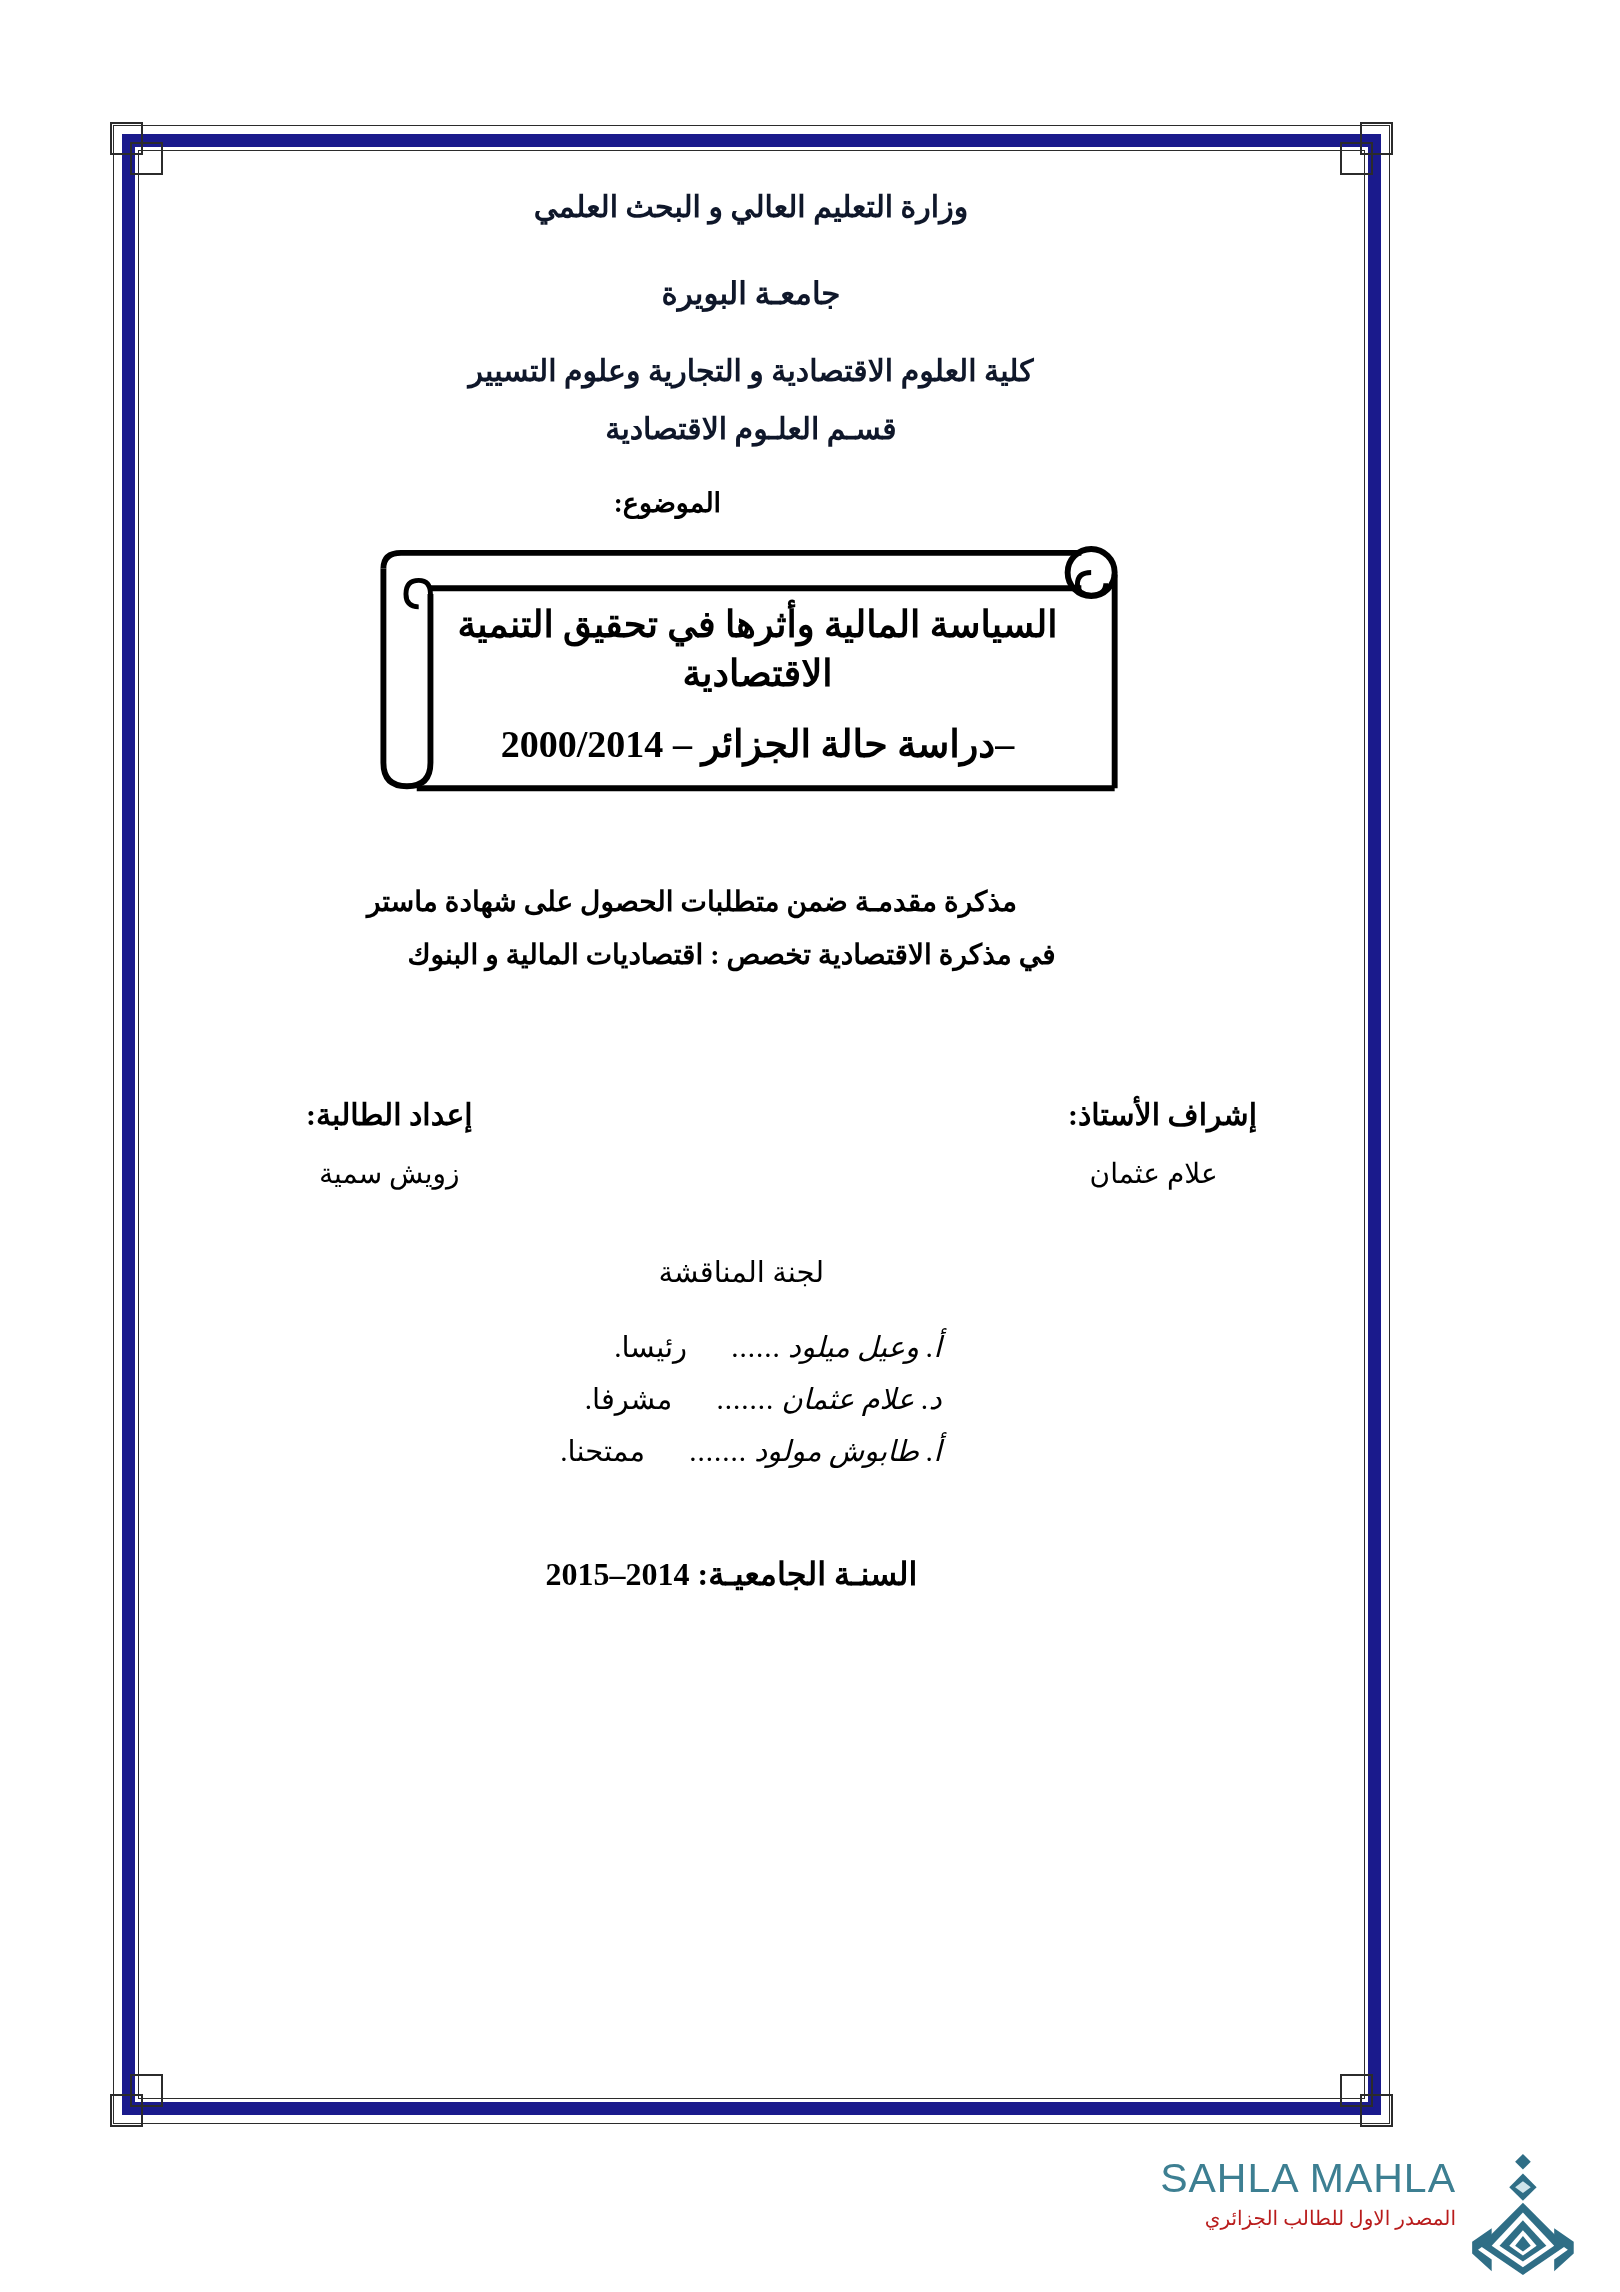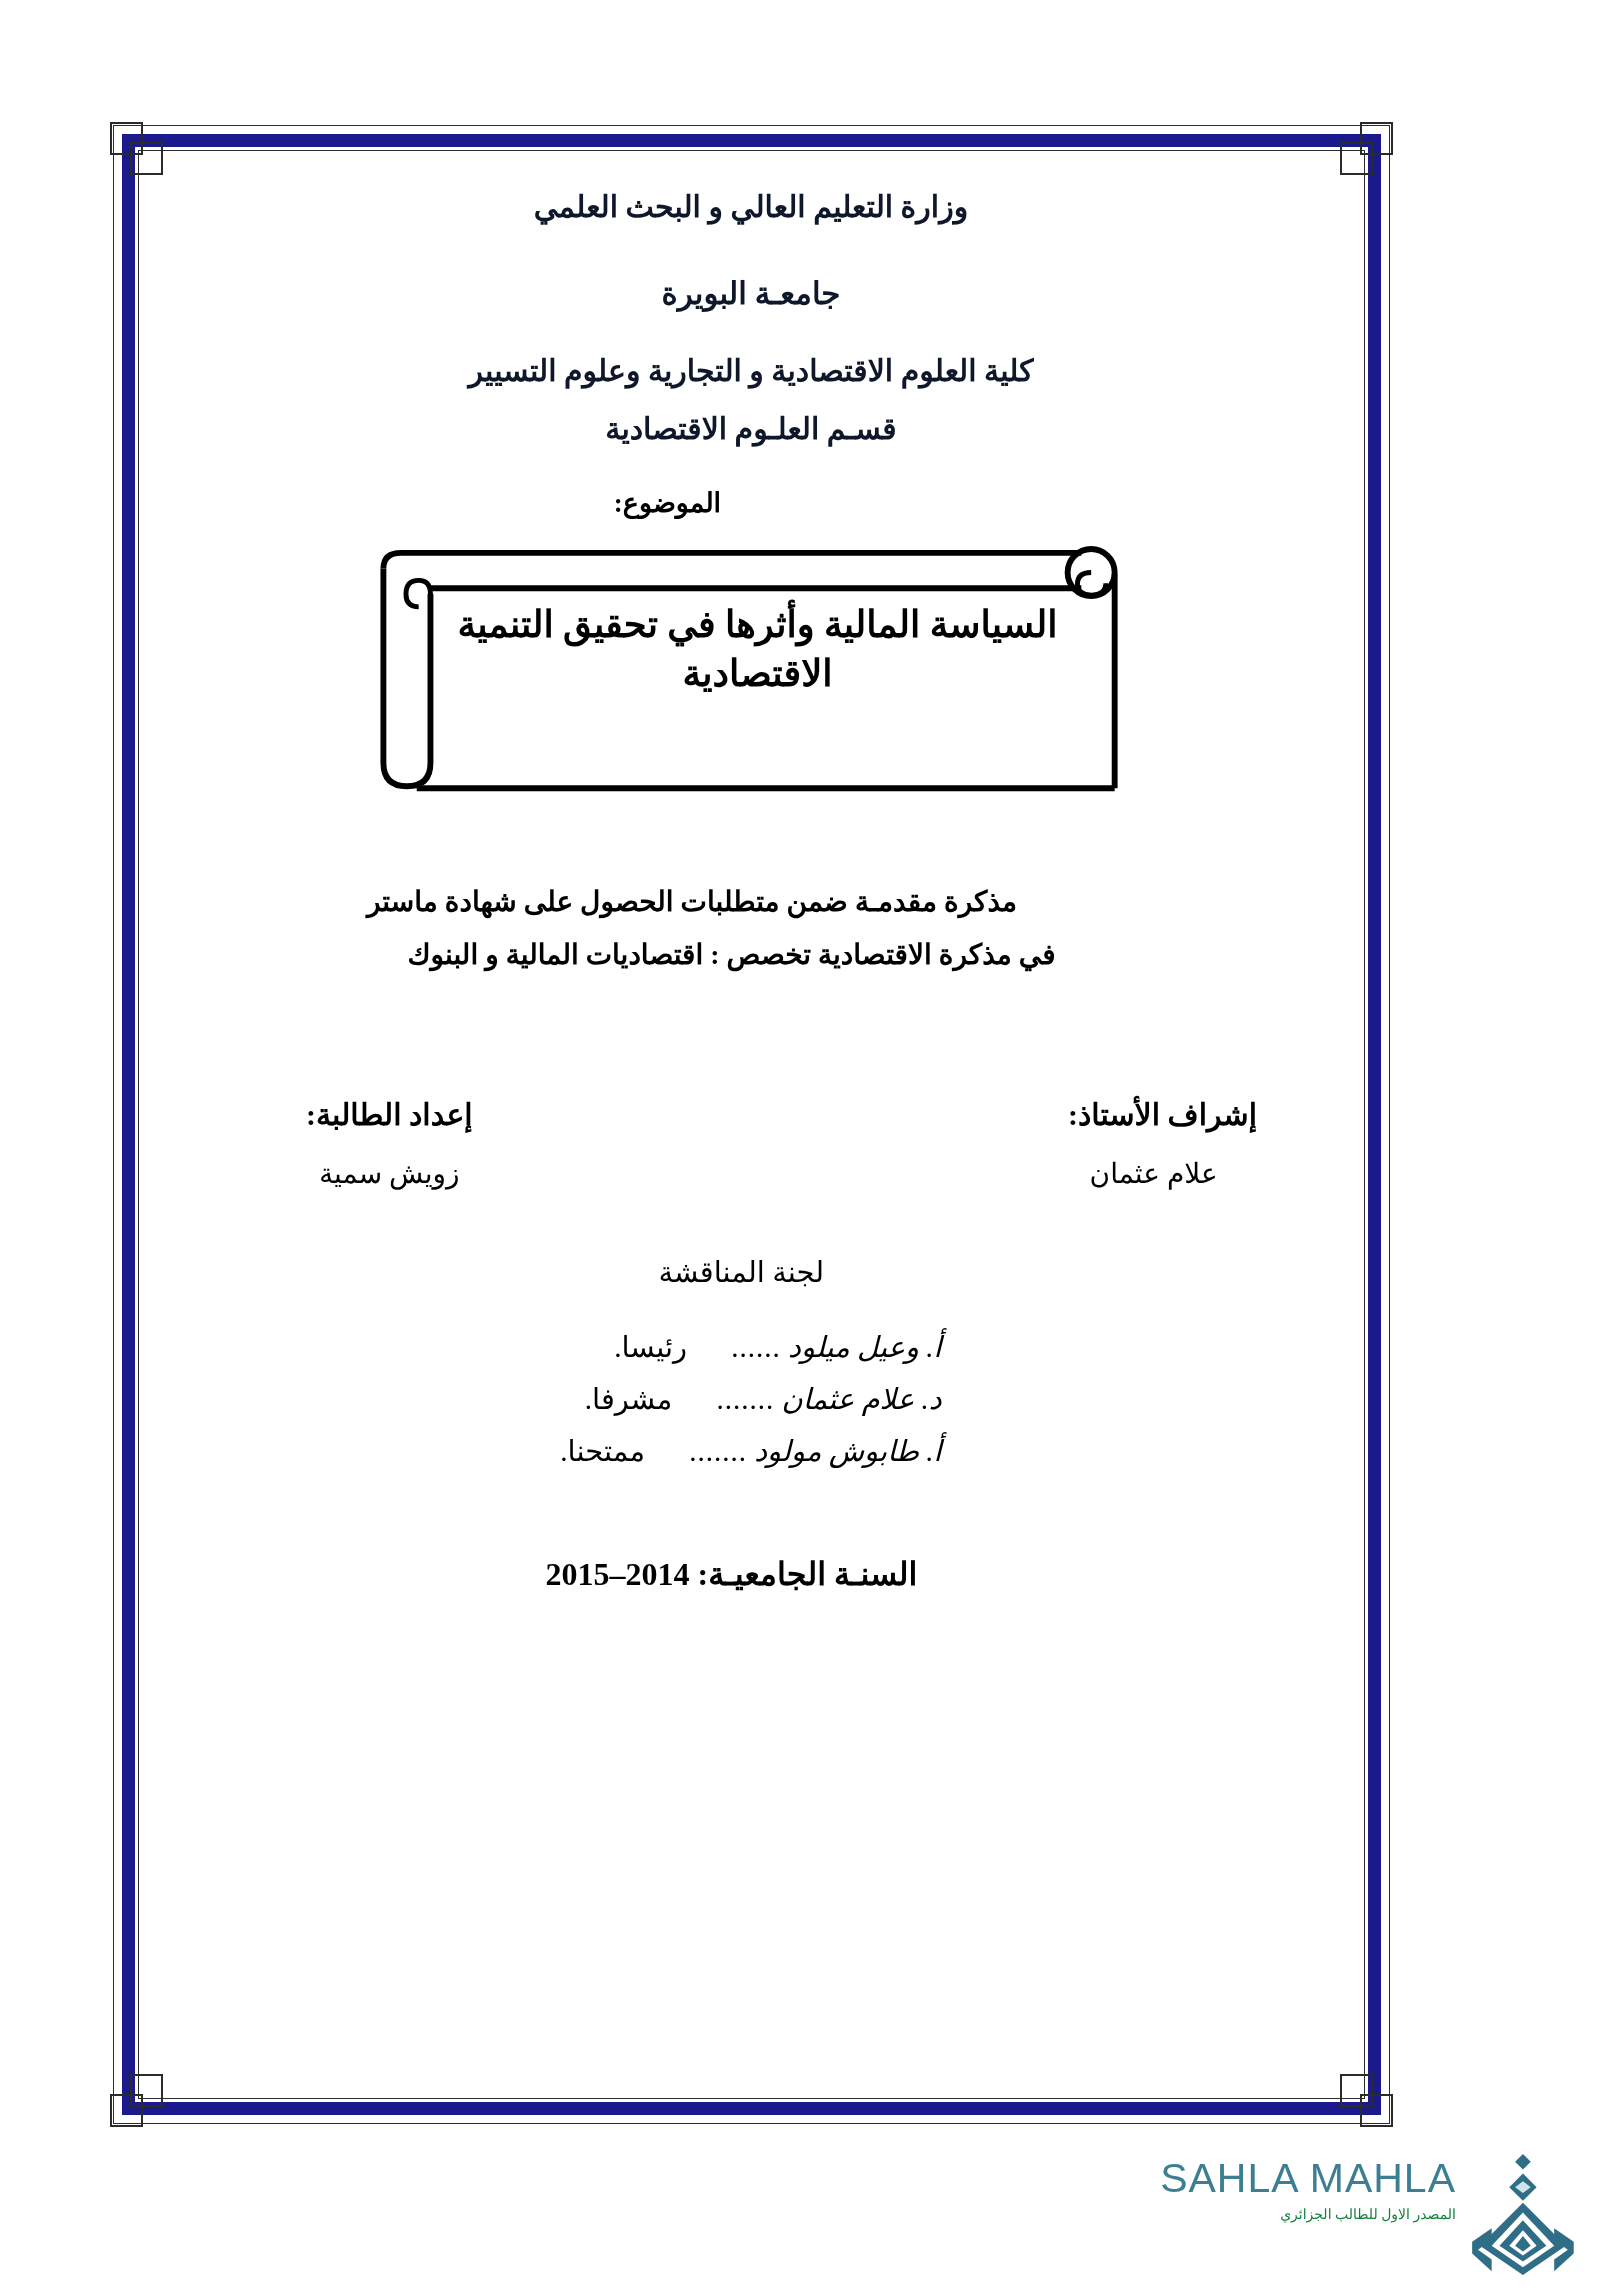--- a/index.html
+++ b/index.html
@@ -229,22 +229,22 @@
   .wm-title {
     font-family: "Liberation Sans", sans-serif;
     font-size: 41px;
     letter-spacing: 1px;
     color: #3d7f92;
     line-height: 1;
   }
   .wm-sub {
     direction: rtl;
     font-family: "Liberation Serif", serif;
-    font-size: 14px;
-    color: #15803d;
+    font-size: 20px;
+    color: #b91c1c;
     margin-top: 8.8px;
     line-height: 1;
   }
   .wm-mark {
     position: absolute;
     right: 0;
     top: 0;
   }
 </style>
 </head>
@@ -302,20 +302,21 @@
         <path d="M 78 204 L 776 204" stroke-width="0"></path>
       </g>
 
       <path d="M 78 44 L 742 44" fill="none" stroke="#000000" stroke-width="6"></path>
 
       <path d="M 78 204 L 78 248" fill="none" stroke="#000000" stroke-width="0"></path>
     </svg>
 
     <div class="scroll-text">
       <div class="title-line1">السياسة المالية وأثرها في تحقيق التنمية الاقتصادية</div>
+      <div class="title-line2">–دراسة حالة الجزائر – 2000/2014</div>
     </div>
   </div>
 
   <div class="degree-block">
     <div class="degree-line degree-line1">مذكرة مقدمـة ضمن متطلبات الحصول على شهادة ماستر</div>
     <div class="degree-line degree-line2">في مذكرة الاقتصادية  تخصص : اقتصاديات المالية و البنوك</div>
   </div>
 
   <div class="people-row">
     <div class="person-col col-supervisor">

